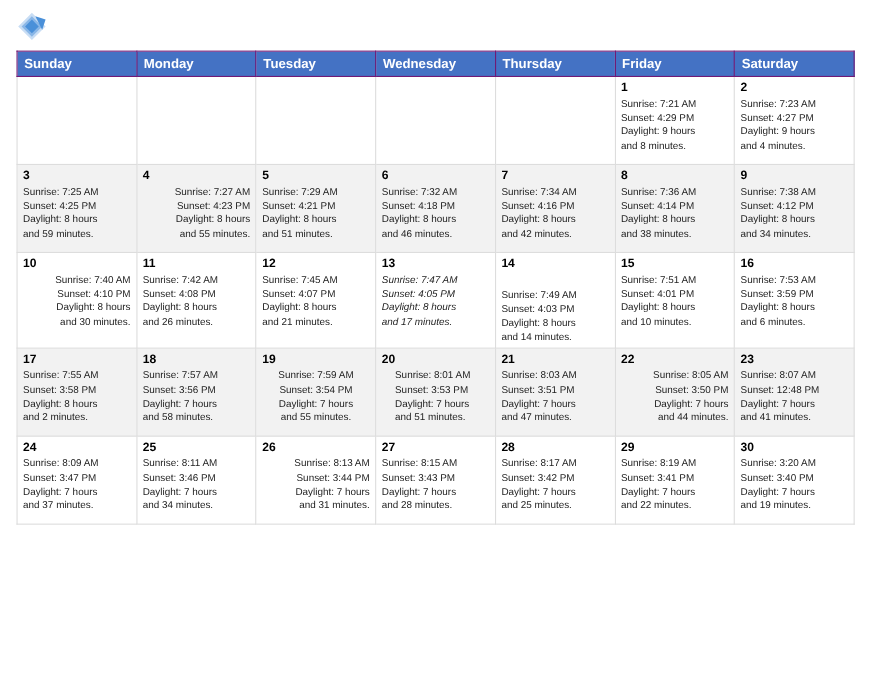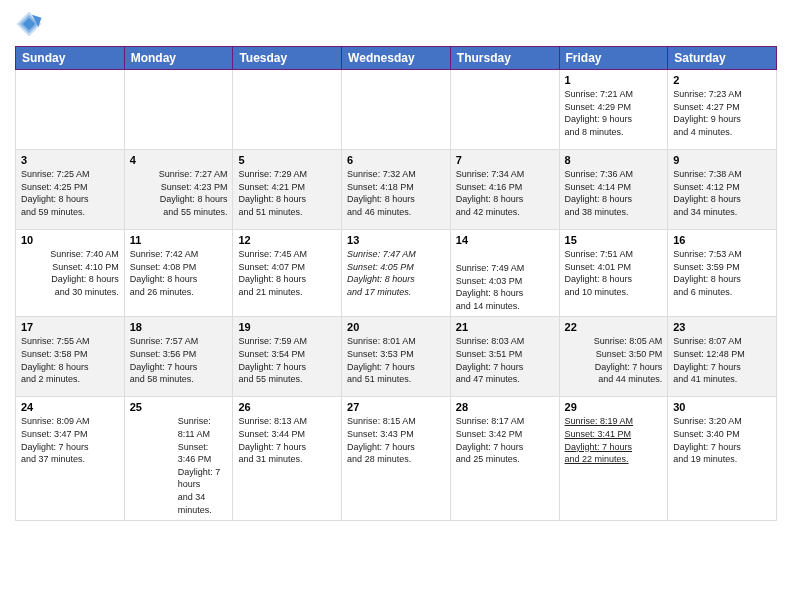--- a/index.html
+++ b/index.html
@@ -263,28 +263,28 @@
           </td>
           <td>
             <span class="day-number">18</span>
             <div class="day-info" style="white-space: pre-line;">Sunrise: 7:57 AM
 Sunset: 3:56 PM
 Daylight: 7 hours
 and 58 minutes.</div>
           </td>
           <td>
             <span class="day-number">19</span>
-            <div class="day-info" style="white-space: pre-line;">Sunrise: 7:59 AM
+            <div class="day-info" style="white-space: pre-line; text-align: center;">Sunrise: 7:59 AM
 Sunset: 3:54 PM
 Daylight: 7 hours
 and 55 minutes.</div>
           </td>
           <td>
             <span class="day-number">20</span>
-            <div class="day-info" style="white-space: pre-line;">Sunrise: 8:01 AM
+            <div class="day-info" style="white-space: pre-line; margin-left: 12px;">Sunrise: 8:01 AM
 Sunset: 3:53 PM
 Daylight: 7 hours
 and 51 minutes.</div>
           </td>
           <td>
             <span class="day-number">21</span>
             <div class="day-info" style="white-space: pre-line;">Sunrise: 8:03 AM
 Sunset: 3:51 PM
 Daylight: 7 hours
 and 47 minutes.</div>
@@ -307,49 +307,49 @@
         <tr>
           <td>
             <span class="day-number">24</span>
             <div class="day-info" style="white-space: pre-line;">Sunrise: 8:09 AM
 Sunset: 3:47 PM
 Daylight: 7 hours
 and 37 minutes.</div>
           </td>
           <td>
             <span class="day-number">25</span>
-            <div class="day-info" style="white-space: pre-line; margin-left: 48px;">Sunrise: 8:11 AM
+            <div class="day-info" style="white-space: pre-line;">Sunrise: 8:11 AM
 Sunset: 3:46 PM
 Daylight: 7 hours
 and 34 minutes.</div>
           </td>
           <td>
             <span class="day-number">26</span>
-            <div class="day-info" style="white-space: pre-line;">Sunrise: 8:13 AM
+            <div class="day-info" style="white-space: pre-line; text-align: right;">Sunrise: 8:13 AM
 Sunset: 3:44 PM
 Daylight: 7 hours
 and 31 minutes.</div>
           </td>
           <td>
             <span class="day-number">27</span>
             <div class="day-info" style="white-space: pre-line;">Sunrise: 8:15 AM
 Sunset: 3:43 PM
 Daylight: 7 hours
 and 28 minutes.</div>
           </td>
           <td>
             <span class="day-number">28</span>
             <div class="day-info" style="white-space: pre-line;">Sunrise: 8:17 AM
 Sunset: 3:42 PM
 Daylight: 7 hours
 and 25 minutes.</div>
           </td>
           <td>
             <span class="day-number">29</span>
-            <div class="day-info" style="white-space: pre-line; text-decoration: underline;">Sunrise: 8:19 AM
+            <div class="day-info" style="white-space: pre-line;">Sunrise: 8:19 AM
 Sunset: 3:41 PM
 Daylight: 7 hours
 and 22 minutes.</div>
           </td>
           <td>
             <span class="day-number">30</span>
             <div class="day-info" style="white-space: pre-line;">Sunrise: 3:20 AM
 Sunset: 3:40 PM
 Daylight: 7 hours
 and 19 minutes.</div>

